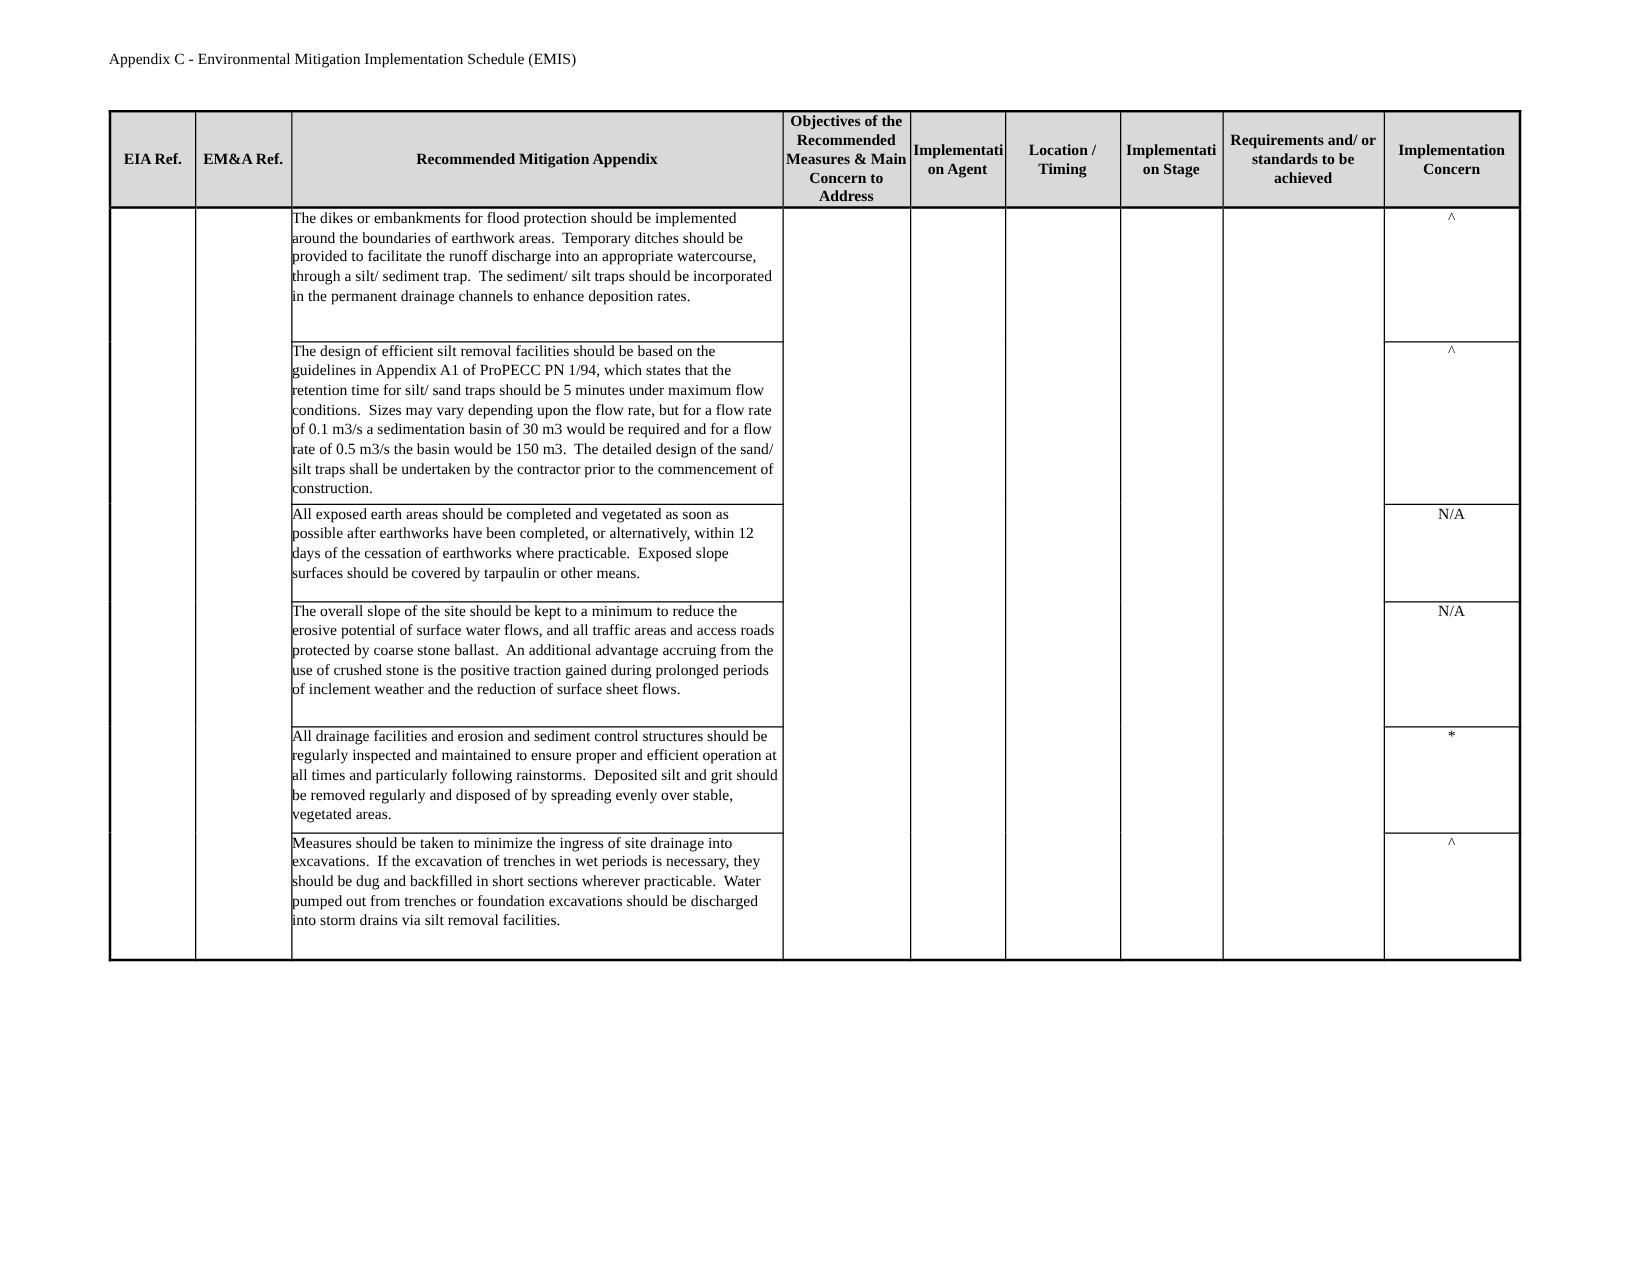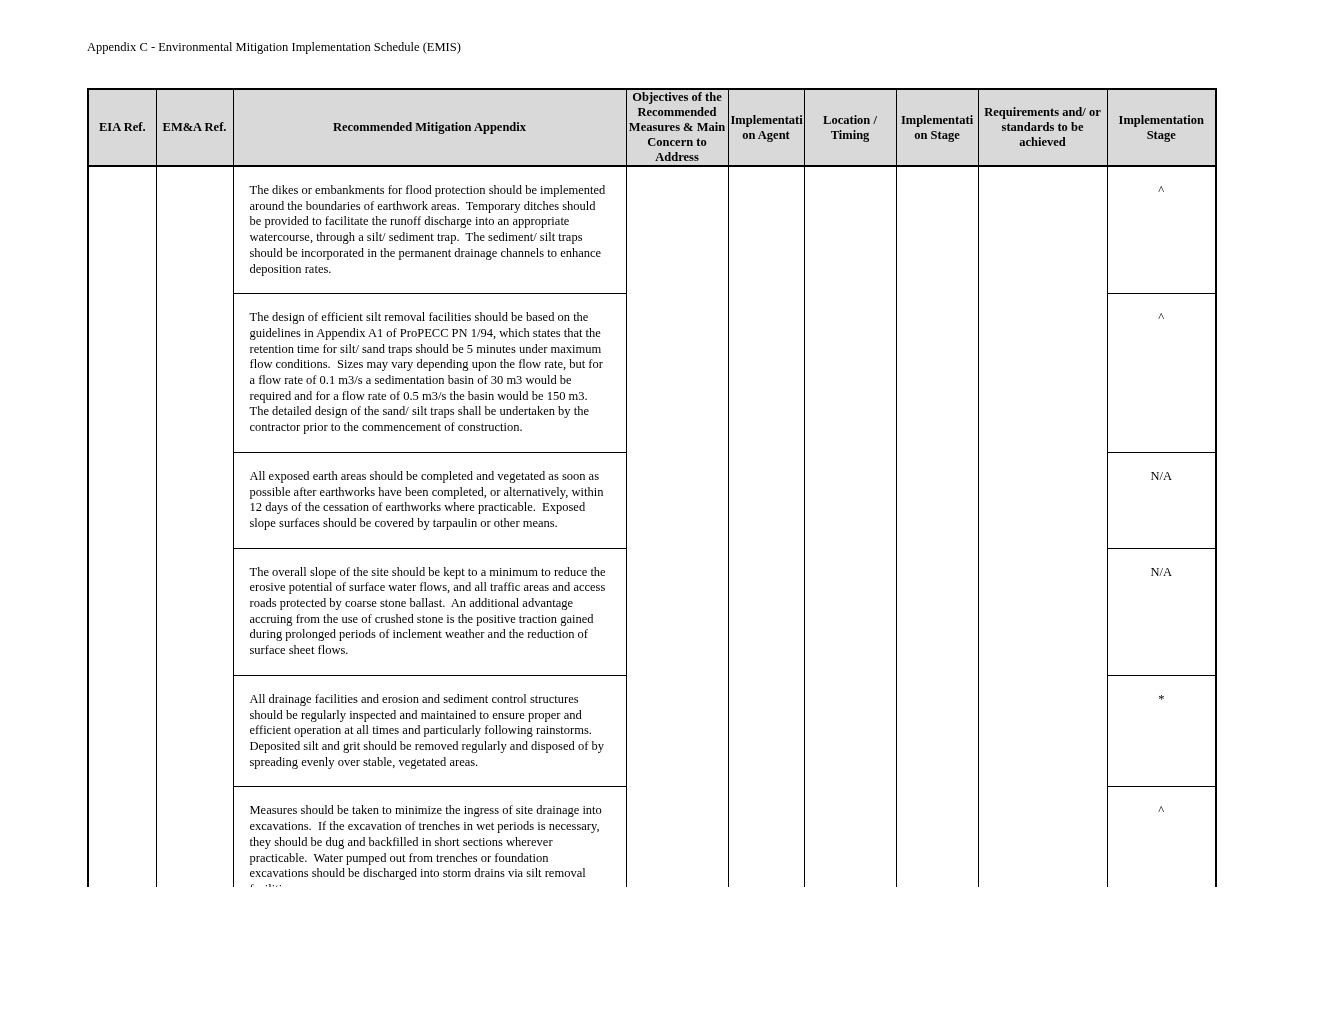--- a/index.html
+++ b/index.html
@@ -47,21 +47,21 @@
     height: 73px;
     padding: 0 2px;
     overflow: hidden;
     margin-top: 20px;
   }
   table.emis td {
     border: 1px solid #000;
     vertical-align: top;
     font-size: 12.5px;
     line-height: 15.7px;
-    padding: 16px;
+    padding: 0;
     overflow: hidden;
   }
   td.measure {
     text-align: left;
     padding: 1px 4px 0 3px;
     white-space: pre-wrap;
   }
   td.status {
     text-align: center;
     padding-top: 2px;
@@ -117,21 +117,21 @@
           <th>Implementati
 on Agent</th>
           <th>Location /
 Timing</th>
           <th>Implementati
 on Stage</th>
           <th>Requirements and/ or
 standards to be
 achieved</th>
           <th>Implementation
-Stage</th>
+Concern</th>
         </tr>
       </thead>
       <tbody>
         <tr style="height:107px">
           <td rowspan="6" class="empty"></td>
           <td rowspan="6" class="empty"></td>
           <td class="measure">The dikes or embankments for flood protection should be implemented around the boundaries of earthwork areas.  Temporary ditches should be provided to facilitate the runoff discharge into an appropriate watercourse, through a silt/ sediment trap.  The sediment/ silt traps should be incorporated in the permanent drainage channels to enhance deposition rates.</td>
           <td rowspan="6" class="empty"></td>
           <td rowspan="6" class="empty"></td>
           <td rowspan="6" class="empty"></td>

